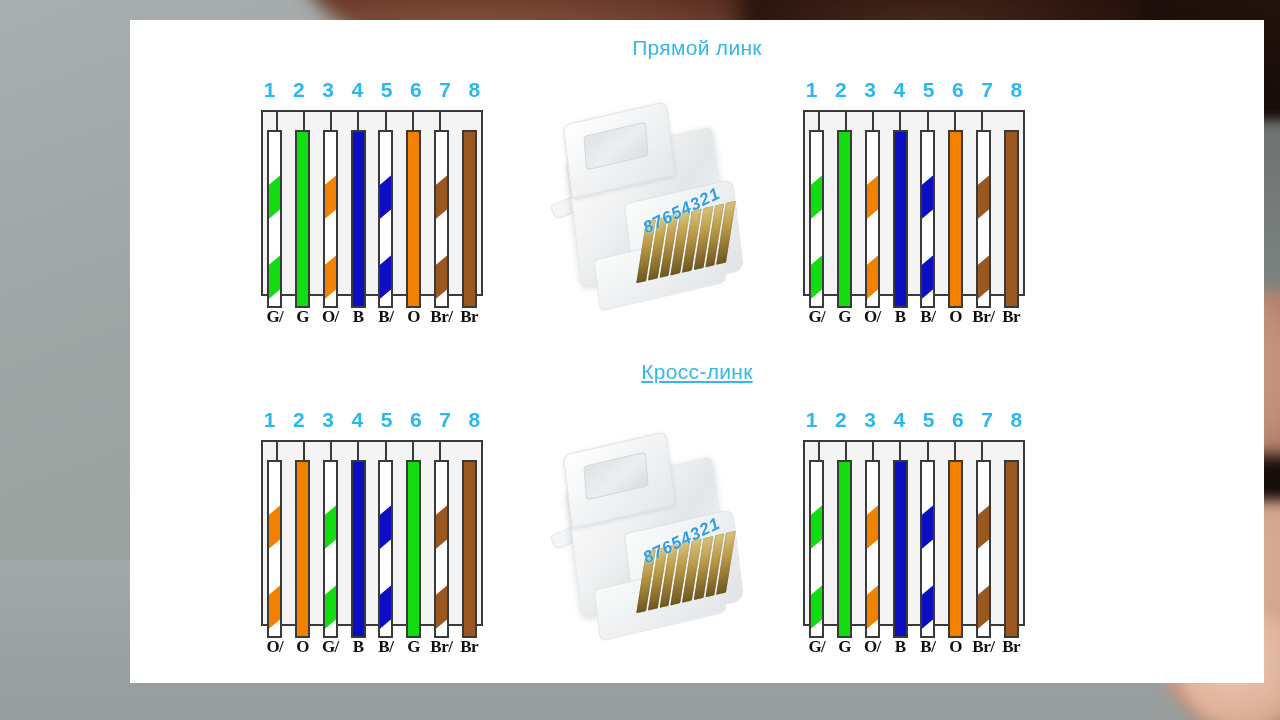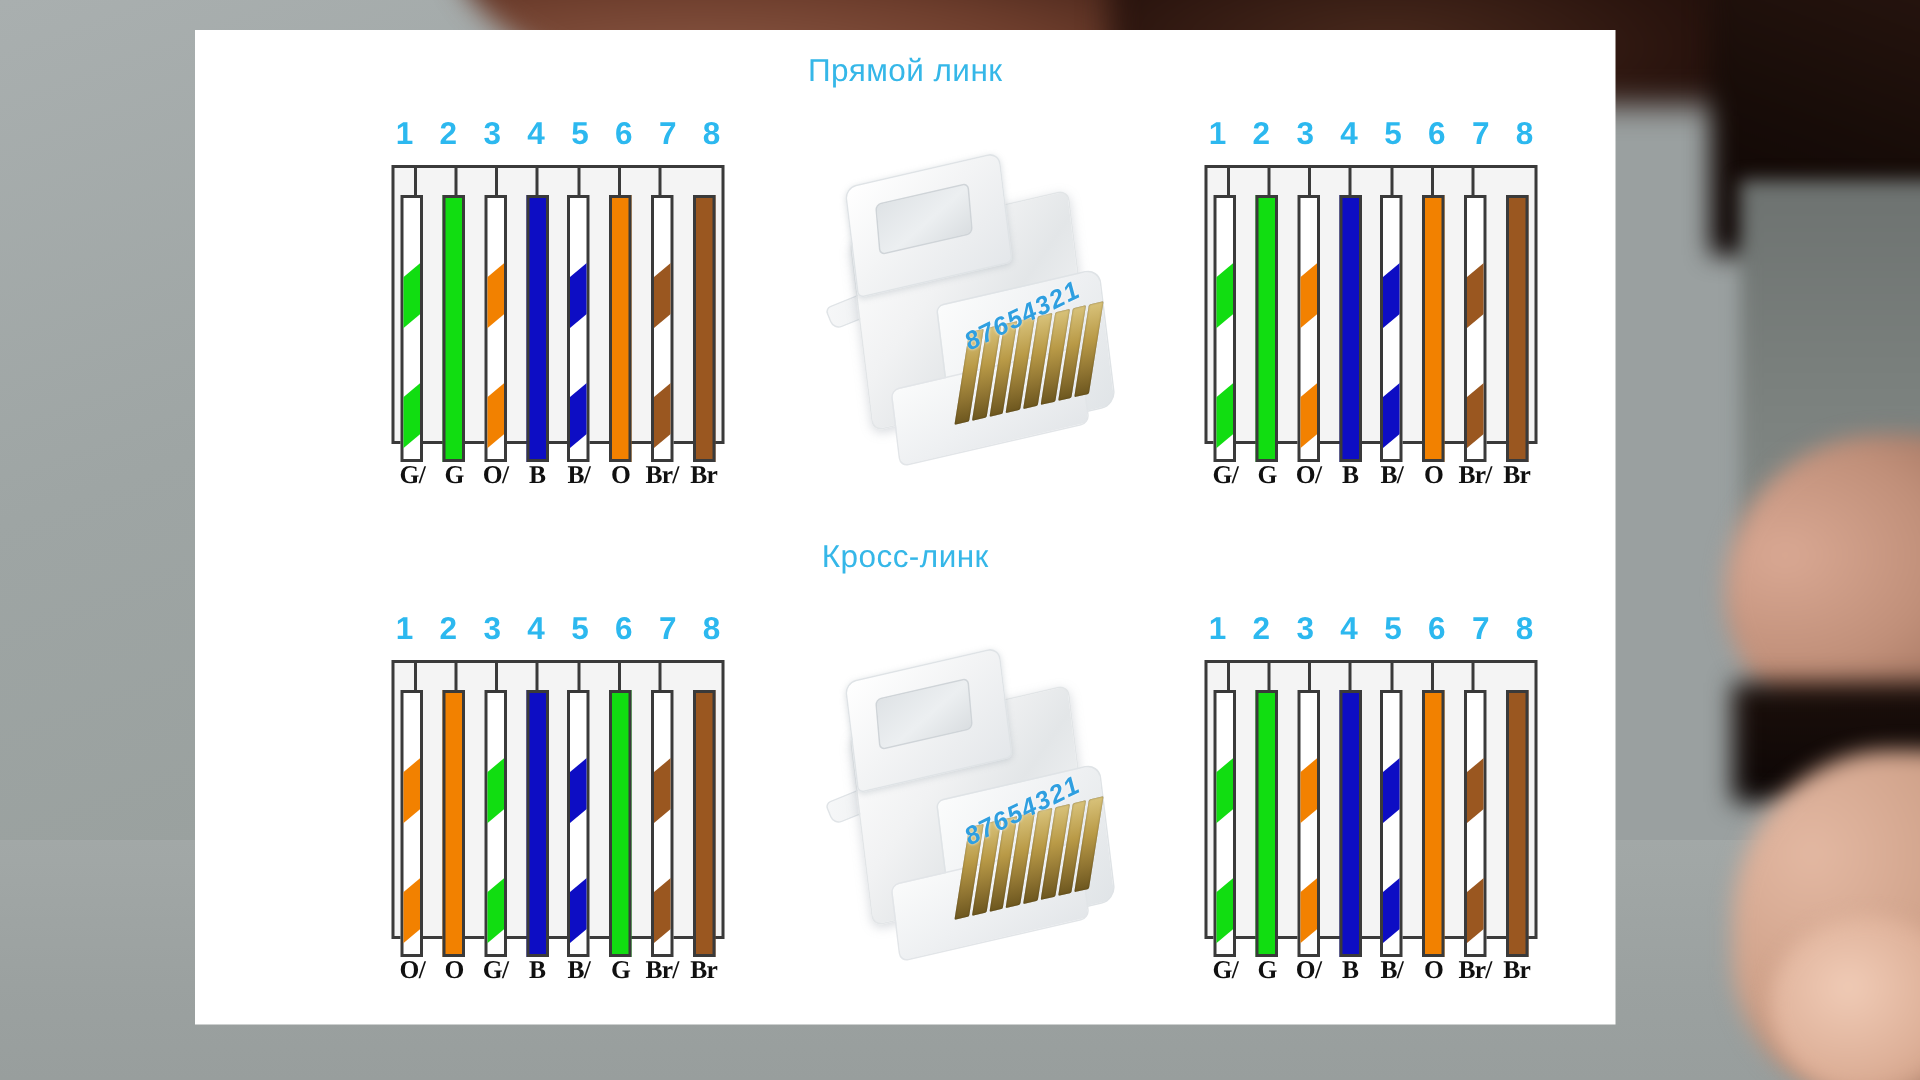--- a/index.html
+++ b/index.html
@@ -64,36 +64,36 @@
     left:1180px; top:610px; width:130px; height:120px;
     background:radial-gradient(ellipse at 40% 40%, #f0cbb6 0%, #dcae96 60%, #b9886f 100%);
     filter:blur(6px);
     border-radius:50%;
   }
 
   
   #slide {
     position:absolute;
     left:130px; top:20px;
-    width:947px; height:663px;
+    width:1134px; height:663px;
     background:#ffffff;
   }
 
   .title {
     position:absolute;
     width:100%;
     text-align:center;
     color:#35b7e8;
     font-size:21px;
     font-weight:400;
     letter-spacing:.3px;
     white-space:nowrap;
   }
   #title-straight { top:16px; }
-  #title-cross    { top:340px; }
+  #title-cross    { top:340px;text-decoration:underline; }
 
   
   .pinout { position:absolute; width:234px; height:258px; }
   #pinout-straight-left  { left:125px; top:58px; }
   #pinout-straight-right { left:667px; top:58px; }
   #pinout-cross-left     { left:125px; top:388px; }
   #pinout-cross-right    { left:667px; top:388px; }
 
   .pin-numbers {
     position:absolute; left:0; top:0;

